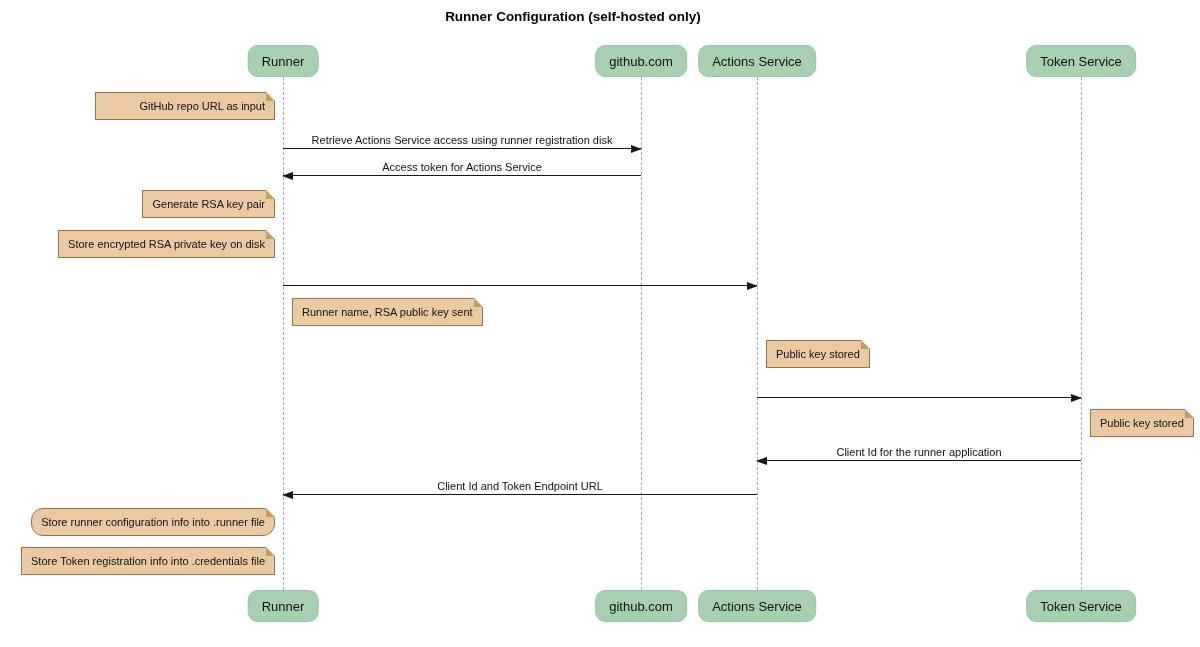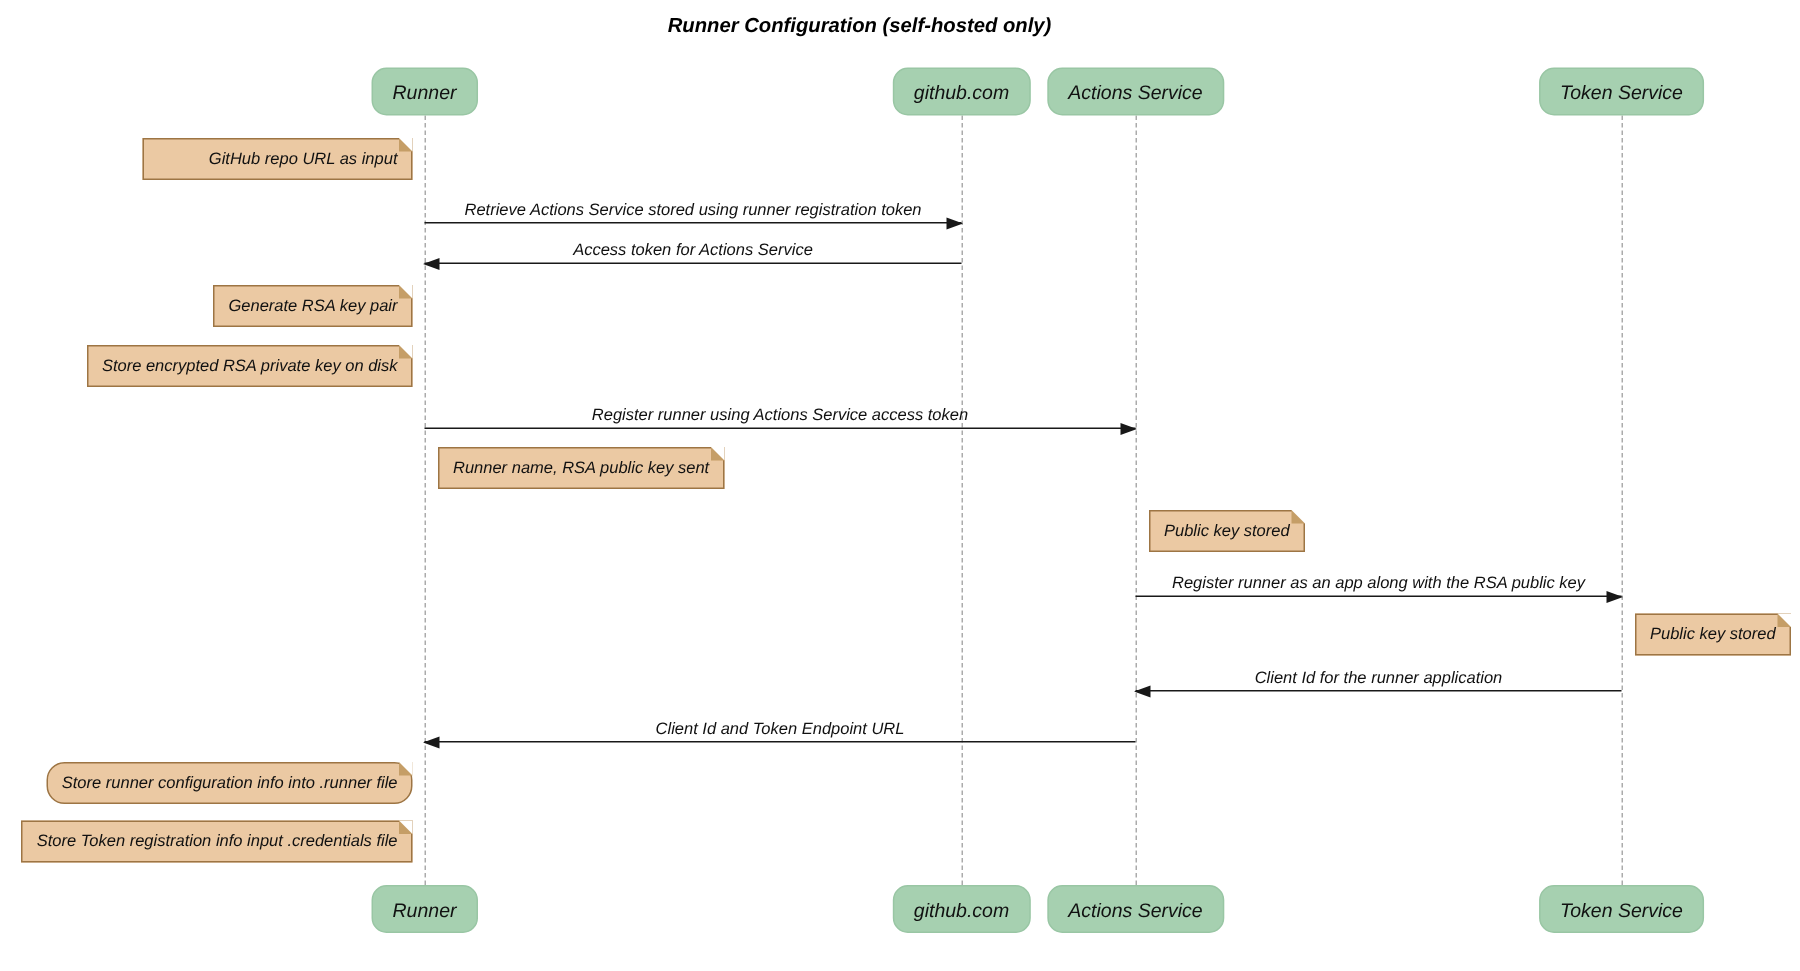--- a/index.html
+++ b/index.html
@@ -1,18 +1,18 @@
 <!DOCTYPE html>
 <html><head>
 <meta charset="utf-8">
 <style>
   html,body { margin:0; padding:0; background:#ffffff; }
   #stage {
     position:relative; width:1200px; height:647px; background:#ffffff;
-    font-family:"Liberation Sans", sans-serif; color:#1a1a1a; overflow:hidden;font-style:italic;
+    font-family:"Liberation Sans", sans-serif; color:#1a1a1a; overflow:hidden;
   }
   #title {
     position:absolute; top:9px; left:573px; transform:translateX(-50%);
     font-size:13.5px; font-weight:bold; white-space:nowrap; color:#000;
   }
   .lifeline {
     position:absolute; width:0; border-left:1px dashed #ababab;
   }
   .pbox {
     position:absolute; transform:translateX(-50%);
@@ -51,45 +51,43 @@
       <div class="lifeline" style="left: 1080.5px; top: 77px; height: 513px;"></div>
       <div class="pbox" style="left: 283px; top: 45px;">Runner</div>
       <div class="pbox" style="left: 641px; top: 45px;">github.com</div>
       <div class="pbox" style="left: 757px; top: 45px;">Actions Service</div>
       <div class="pbox" style="left: 1081px; top: 45px;">Token Service</div>
       <div class="pbox" style="left: 283px; top: 590px;">Runner</div>
       <div class="pbox" style="left: 641px; top: 590px;">github.com</div>
       <div class="pbox" style="left: 757px; top: 590px;">Actions Service</div>
       <div class="pbox" style="left: 1081px; top: 590px;">Token Service</div>
       <div class="msg" style="left: 283px; width: 358px; top: 131px;">
-        <div class="lbl">Retrieve Actions Service stored using runner registration token</div>
+        <div class="lbl">Retrieve Actions Service access using runner registration disk</div>
         <div class="head right"></div>
       </div>
       <div class="msg" style="left: 283px; width: 358px; top: 158px;">
         <div class="lbl">Access token for Actions Service</div>
         <div class="head left"></div>
       </div>
       <div class="msg" style="left: 283px; width: 474px; top: 268px;">
-        <div class="lbl">Register runner using Actions Service access token</div>
         <div class="head right"></div>
       </div>
       <div class="msg" style="left: 757px; width: 324px; top: 380px;">
-        <div class="lbl">Register runner as an app along with the RSA public key</div>
         <div class="head right"></div>
       </div>
       <div class="msg" style="left: 757px; width: 324px; top: 443px;">
         <div class="lbl">Client Id for the runner application</div>
         <div class="head left"></div>
       </div>
       <div class="msg" style="left: 283px; width: 474px; top: 477px;">
         <div class="lbl">Client Id and Token Endpoint URL</div>
         <div class="head left"></div>
       </div>
       <div class="note" style="right: 925px; top: 92px; padding-left: 43px;">GitHub repo URL as input</div>
       <div class="note" style="right: 925px; top: 190px;">Generate RSA key pair</div>
       <div class="note" style="right: 925px; top: 230px; margin-left: 41px;">Store encrypted RSA private key on disk</div>
       <div class="note" style="left: 292px; top: 298px;">Runner name, RSA public key sent</div>
       <div class="note" style="left: 766px; top: 340px;">Public key stored</div>
       <div class="note" style="left: 1090px; top: 409px;">Public key stored</div>
       <div class="note" style="right: 925px; top: 508px; border-radius: 12px;">Store runner configuration info into .runner file</div>
-      <div class="note" style="right: 925px; top: 547px;">Store Token registration info input .credentials file</div>
+      <div class="note" style="right: 925px; top: 547px;">Store Token registration info into .credentials file</div>
     </div>
 </div>
 
 </body></html>

